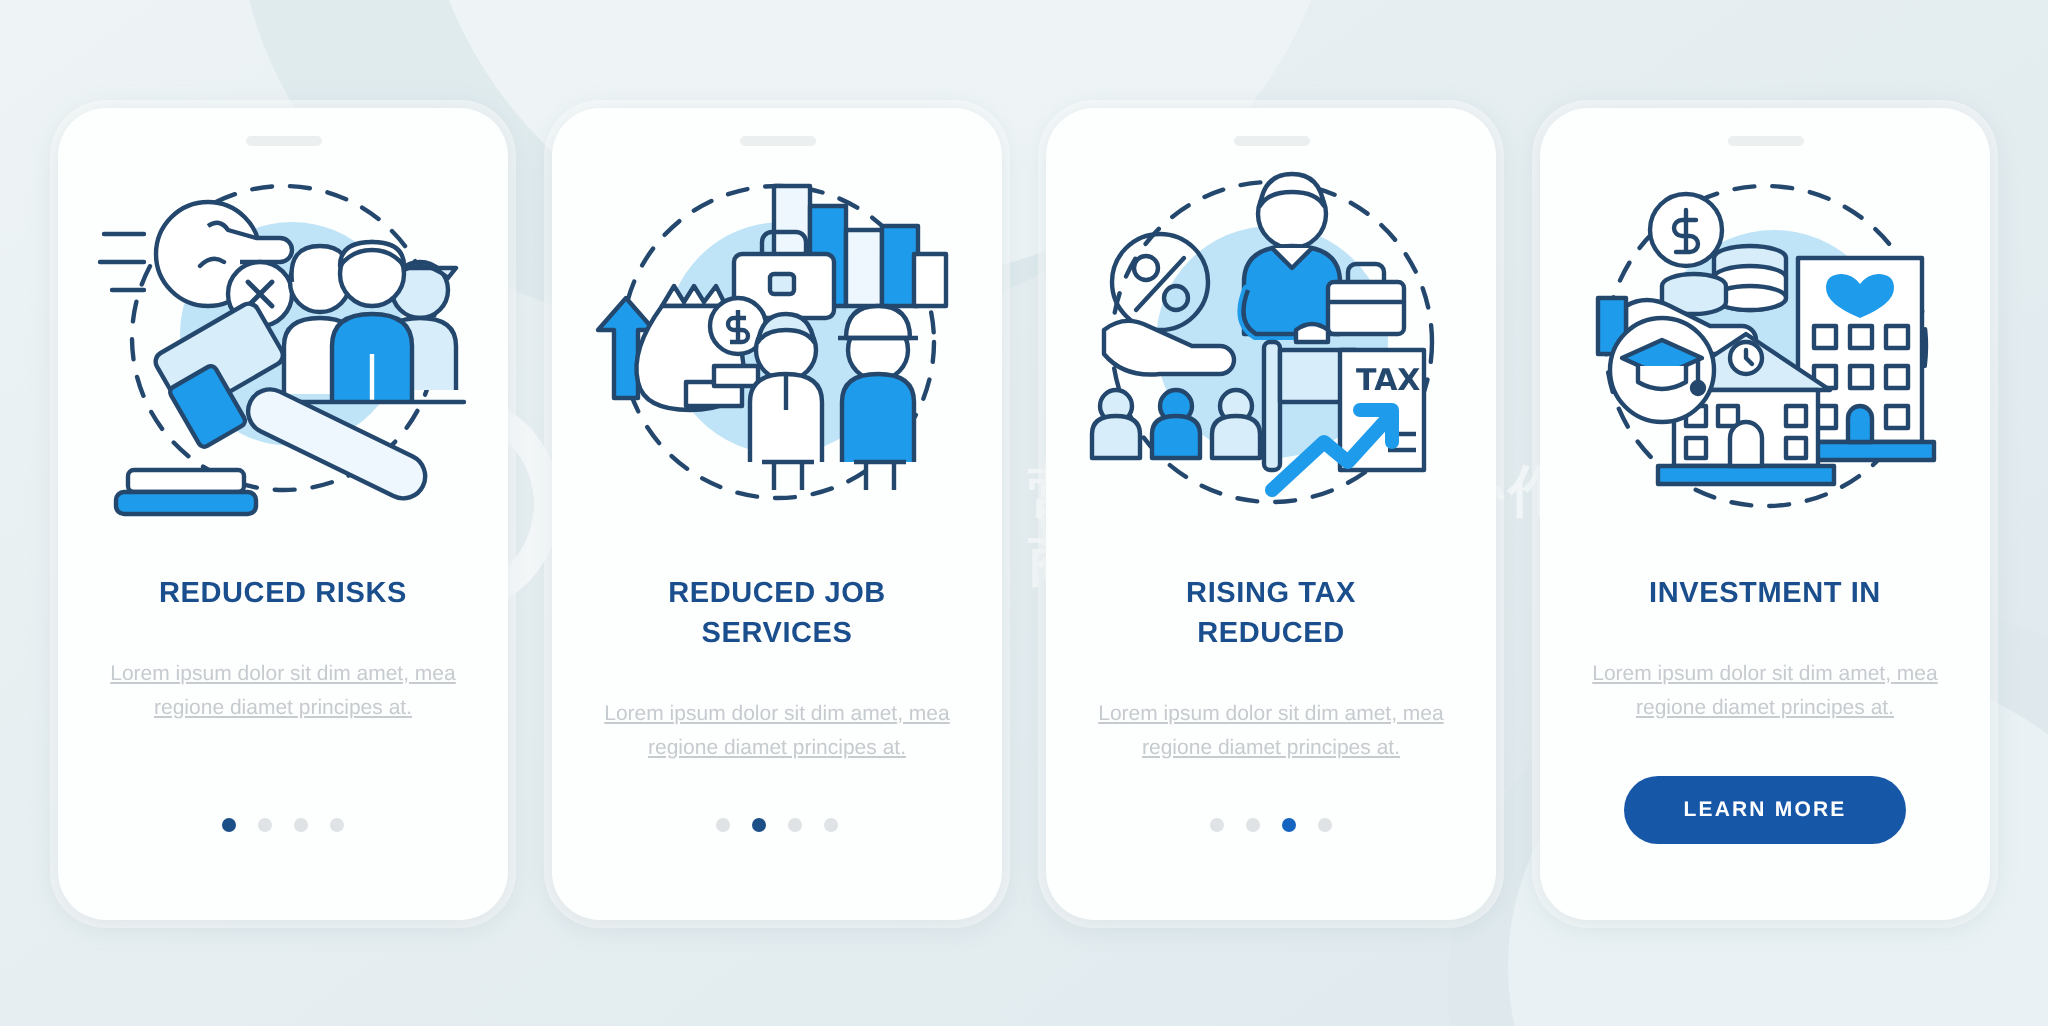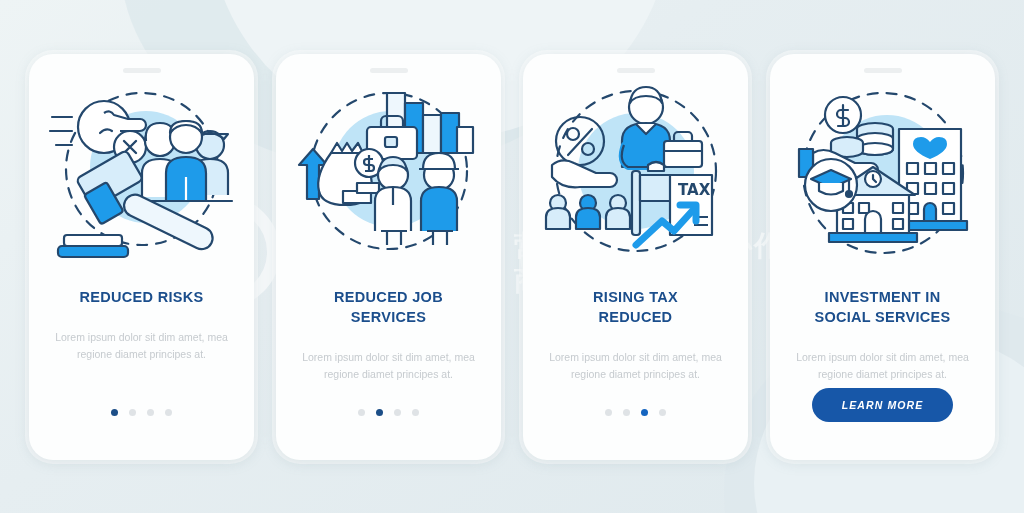--- a/index.html
+++ b/index.html
@@ -155,20 +155,21 @@
   }
 
   .card-body {
     color: #c6cbcf;
     font-size: 10.5px;
     line-height: 1.62;
     text-align: center;
     padding: 0 24px;
     margin-top: 22px;
     flex: none;
+    text-decoration: underline;
   }
 
   .dots {
     display: flex;
     gap: 11px;
     margin-top: auto;
     margin-bottom: 44px;
     flex: none;
   }
   .dot {
@@ -185,21 +186,20 @@
     background: #1757a8;
     color: #ffffff;
     font-size: 10.5px;
     font-weight: 600;
     letter-spacing: 1.1px;
     border: none;
     border-radius: 20px;
     padding: 11px 30px;
     cursor: pointer;
     flex: none;
-    font-style: italic;
   }
 </style>
 </head>
 <body>
 
 <div id="stage">
 
   <div class="bg-swirl-a"></div>
   <div class="bg-swirl-b"></div>
   <div class="bg-swirl-c"></div>
@@ -456,20 +456,19 @@
             <circle cx="48" cy="106" r="26" fill="#ffffff"></circle>
             <path d="M28 100 l20 -9 l20 9 l-20 9z" fill="#1e9bea"></path>
             <path d="M36 104 v8 q12 7 24 0 v-8" fill="#ffffff"></path>
             <path d="M66 101 v12" fill="none" stroke-linecap="round"></path>
             <circle cx="66" cy="115" r="3" fill="#24486d"></circle>
           </g>
         </svg>
       </div>
       <div class="card-title">
         <span>INVESTMENT IN</span><br>
-        <span>SOCIAL SERVICES</span>
       </div>
       <div class="card-body">Lorem ipsum dolor sit dim amet, mea regione diamet principes at.</div>
       <button class="cta">LEARN MORE</button>
     </div>
 
   </div>
 </div>
 
 </body></html>

